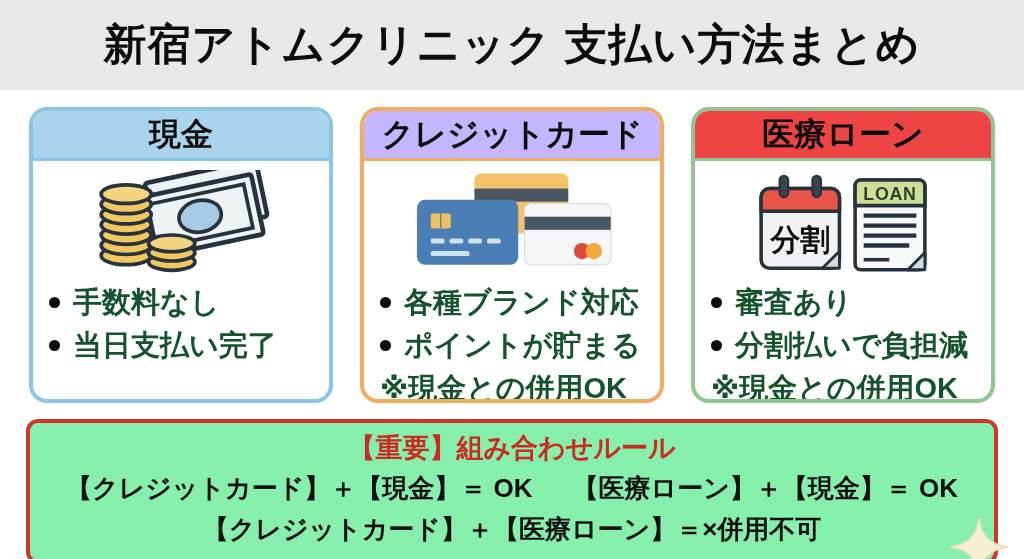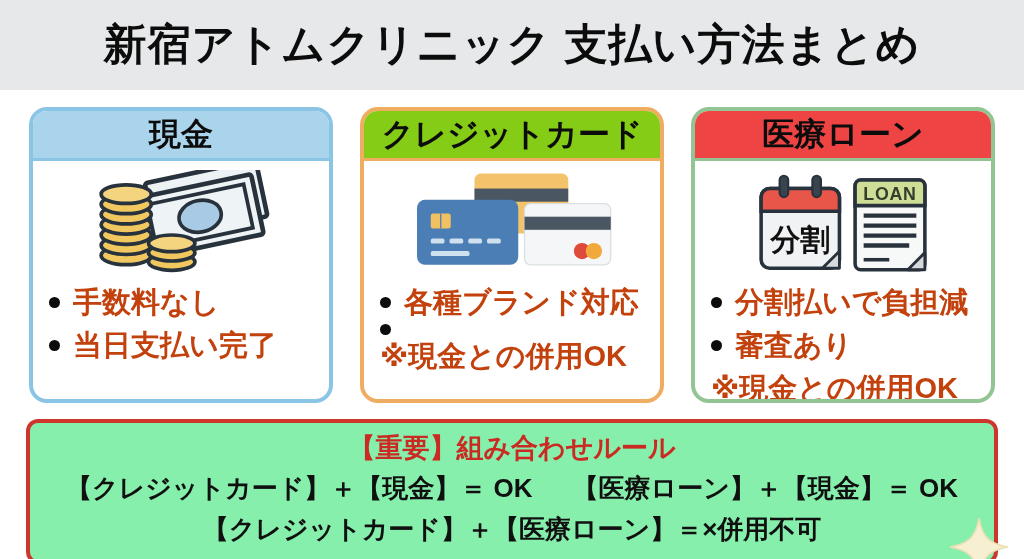--- a/index.html
+++ b/index.html
@@ -54,38 +54,38 @@
     display: flex;
     align-items: center;
     justify-content: center;
     font-size: 32px;
     font-weight: 900;
     color: #0c0c0c;
     border-bottom: 3px solid;
     white-space: nowrap;
   }
   .card--cash   .card-header { background: #a9d4ec; border-color: #8bc5e6; }
-  .card--credit .card-header { background: #84cc16; border-color: #f0ad62; }
+  .card--credit .card-header { background: #c4b5fd; border-color: #f0ad62; }
   .card--loan   .card-header { background: #ef4444; border-color: #93c493; }
 
   .card-icon {
     height: 114px;
     flex: 0 0 114px;
     display: flex;
     align-items: center;
     justify-content: center;
     padding-top: 8px;
   }
 
   .card-bullets {
     padding: 6px 14px 0 16px;
     font-size: 29px;
     font-weight: 900;
     line-height: 1.48;
-    color: #c2410c;
+    color: #14532d;
   }
   .bullet-row { display: flex; align-items: center; gap: 13px; white-space: nowrap; }
   .bullet-dot {
     width: 11px; height: 11px;
     background: #0c0c0c;
     border-radius: 50%;
     flex: 0 0 11px;
   }
   .note-row { white-space: nowrap; }
 
@@ -201,20 +201,21 @@
         <circle cx="291" cy="128" r="13" fill="#f2a93b"></circle>
       </svg>
     </div>
     <div class="card-bullets">
       <div class="bullet-row">
         <span class="bullet-dot"></span>
         <span>各種ブランド対応</span>
       </div>
       <div class="bullet-row">
         <span class="bullet-dot"></span>
+        <span>ポイントが貯まる</span>
       </div>
       <div class="note-row">※現金との併用OK</div>
     </div>
   </section>
 
   <section class="card card--loan">
     <div class="card-header">医療ローン</div>
     <div class="card-icon">
       <svg width="178" height="104" viewBox="0 0 250 146" aria-hidden="true">
         <g>
@@ -235,25 +236,25 @@
           <line x1="154" y1="92" x2="228" y2="92" stroke="#28323c" stroke-width="6"></line>
           <line x1="154" y1="106" x2="218" y2="106" stroke="#28323c" stroke-width="6"></line>
           <line x1="154" y1="126" x2="190" y2="126" stroke="#28323c" stroke-width="5"></line>
           <path d="M216 140 L240 140 L240 116 Z" fill="#d6dadd" stroke="#28323c" stroke-width="4" stroke-linejoin="round"></path>
         </g>
       </svg>
     </div>
     <div class="card-bullets">
       <div class="bullet-row">
         <span class="bullet-dot"></span>
+        <span>審査あり</span>
+      </div>
+      <div class="bullet-row">
+        <span class="bullet-dot"></span>
         <span>分割払いで負担減</span>
-      </div>
-      <div class="bullet-row">
-        <span class="bullet-dot"></span>
-        <span>審査あり</span>
       </div>
       <div class="note-row">※現金との併用OK</div>
     </div>
   </section>
 
 </main>
 
 <section class="rules-box">
   <div class="rules-title">【重要】組み合わせルール</div>
   <div class="rules-line1">

